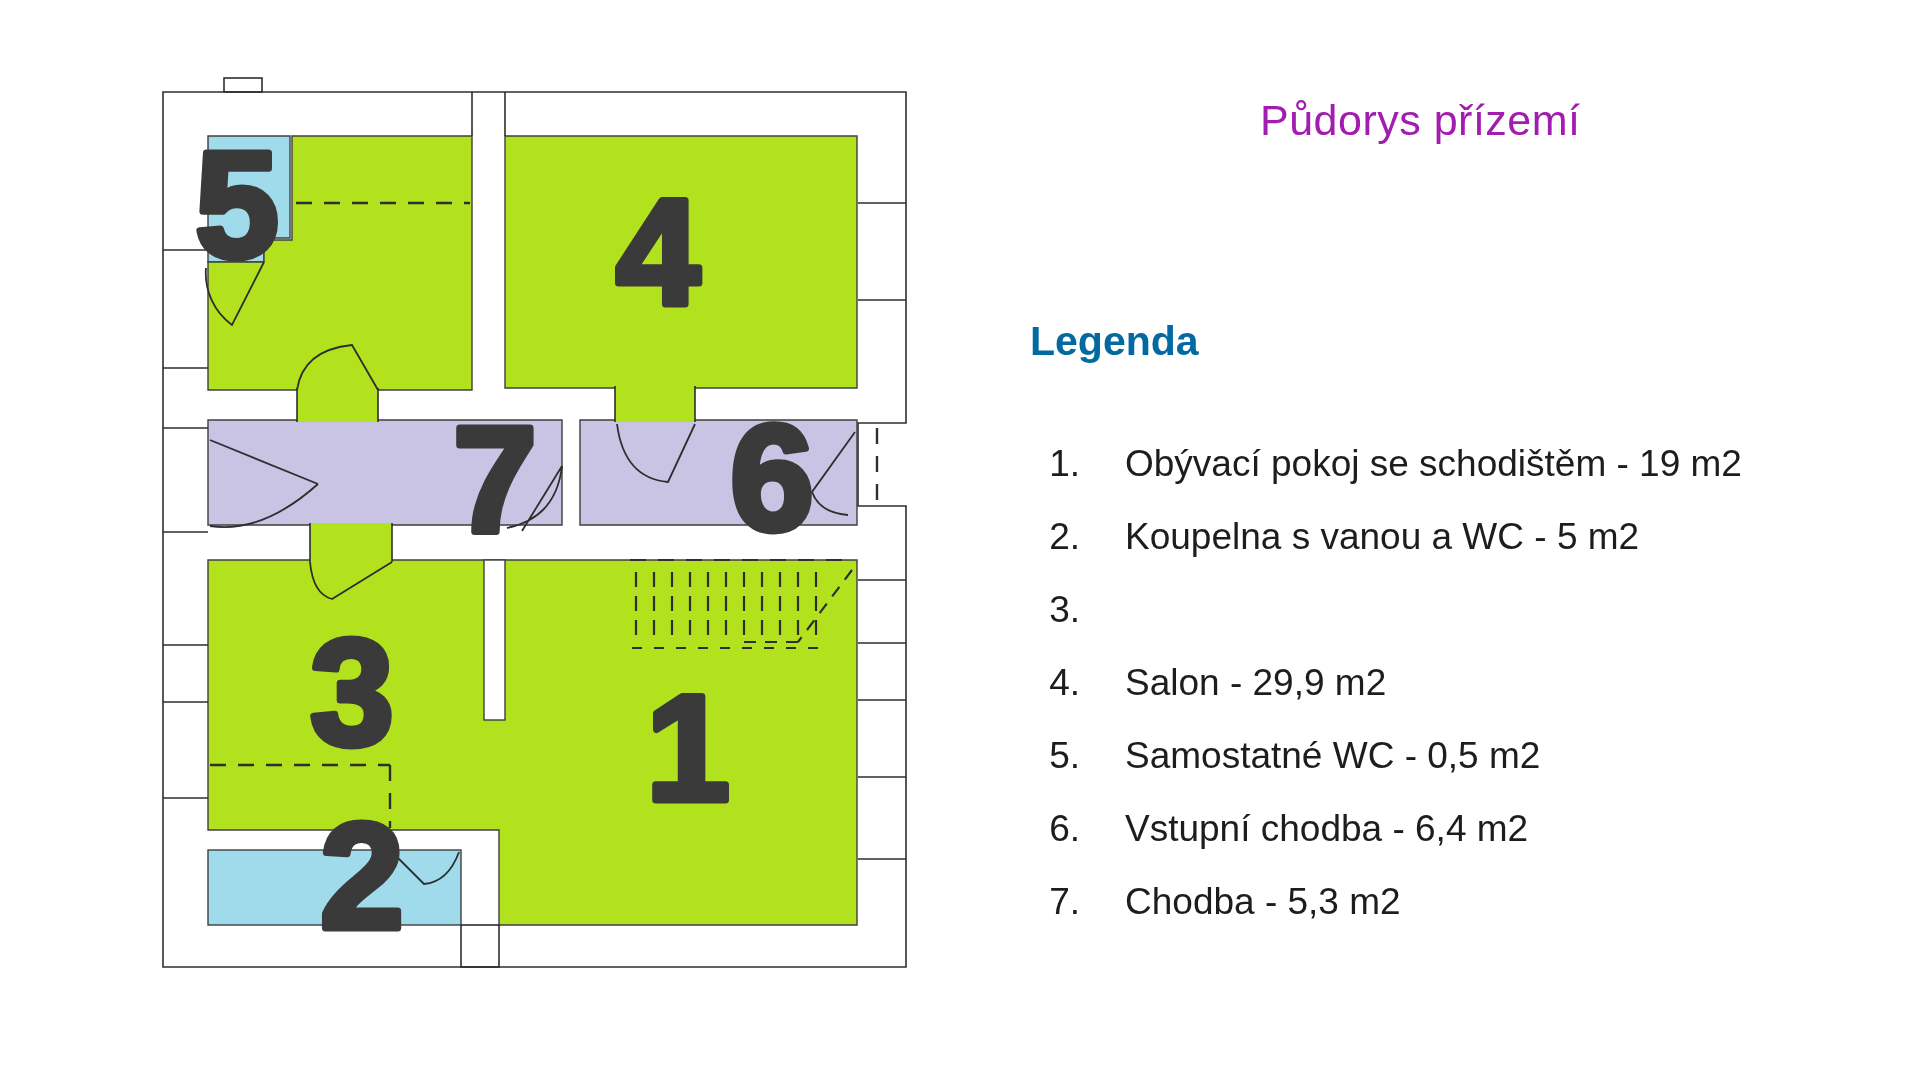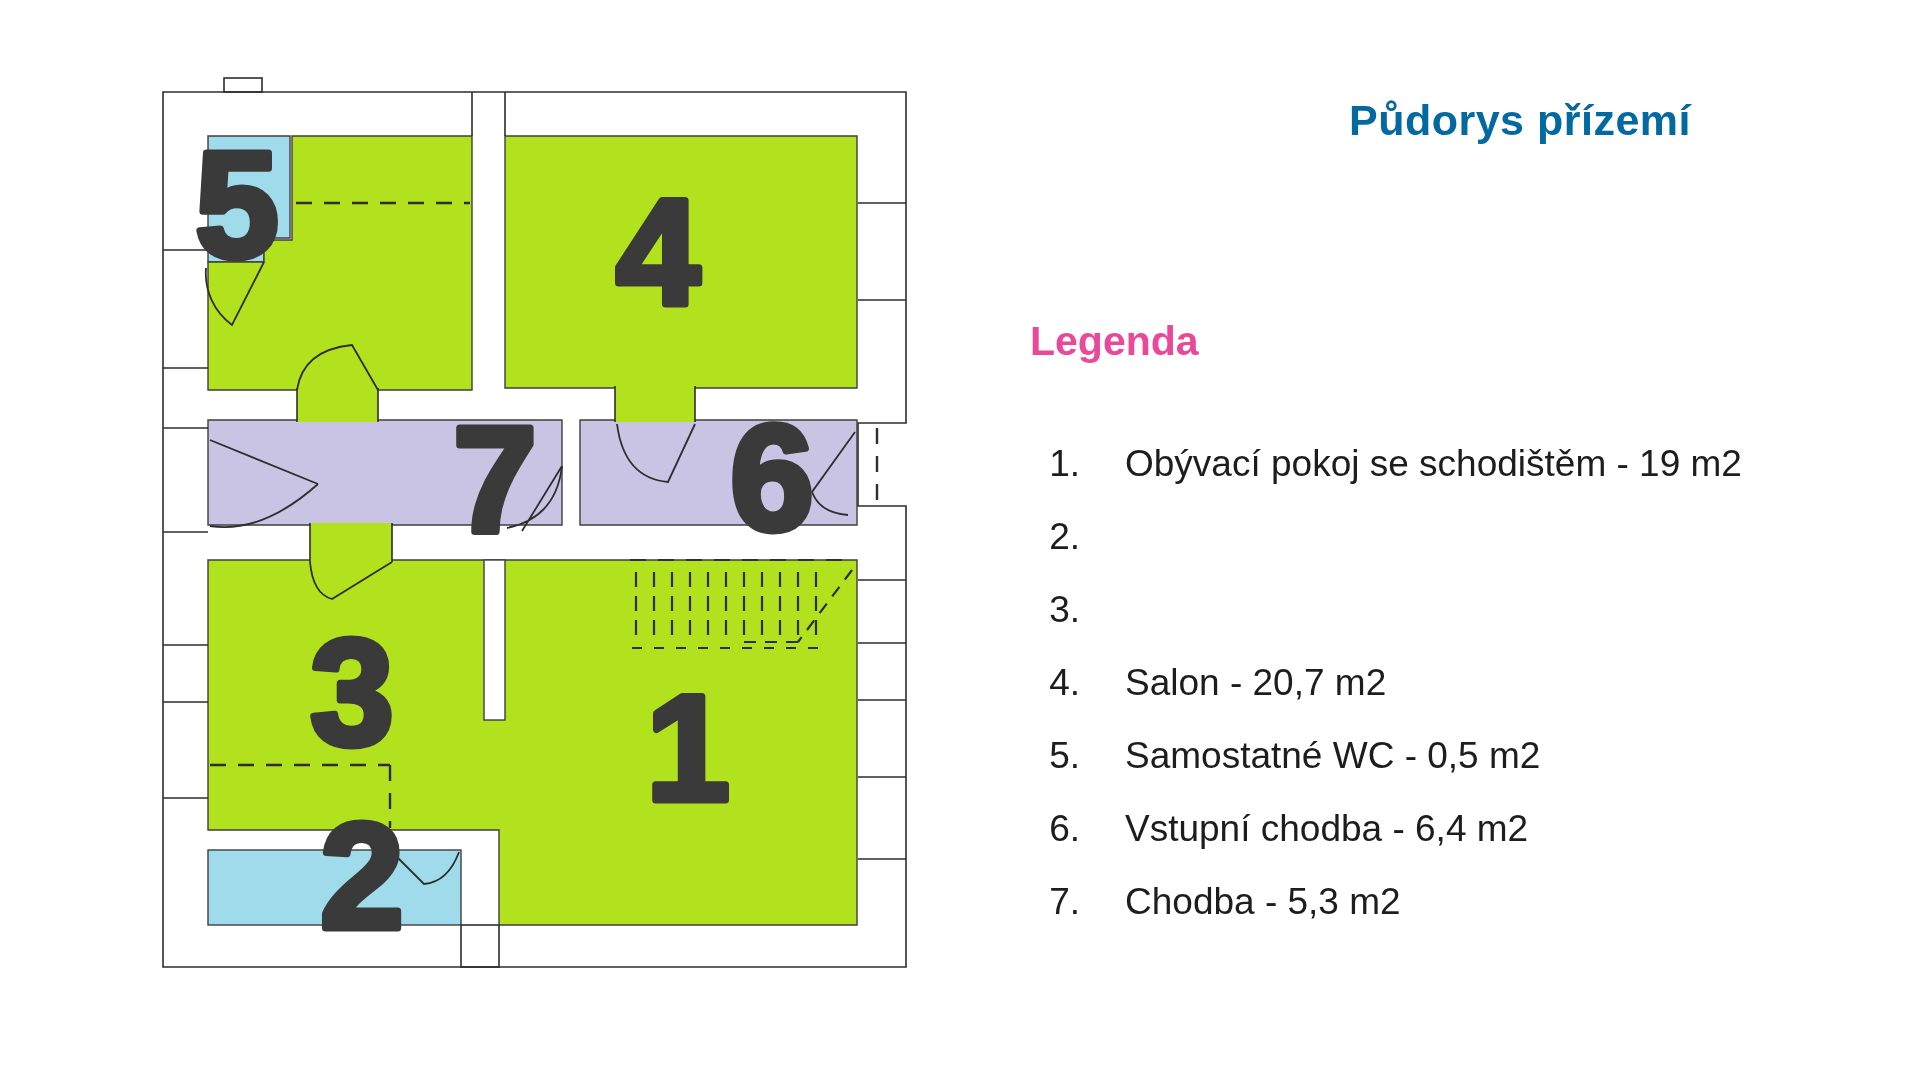--- a/index.html
+++ b/index.html
@@ -6,24 +6,24 @@
   #stage{position:relative;width:1920px;height:1080px;background:#ffffff;overflow:hidden;
          font-family:"Liberation Sans",sans-serif;}
   #plan-svg{position:absolute;left:0;top:0;}
   .room-outline{stroke:#3f3f3f;stroke-width:1.4;}
   .wall-line{stroke:#2e2e2e;stroke-width:1.6;fill:none;}
   .door-arc{stroke:#2e2e2e;stroke-width:1.8;fill:none;}
   .dash-line{stroke:#2e2e2e;stroke-width:2.4;fill:none;stroke-dasharray:16 12;}
   .stair{stroke:#2e2e2e;stroke-width:2.2;fill:none;}
   .room-num{font-family:"Liberation Sans",sans-serif;font-weight:bold;font-size:150px;
             paint-order:stroke;stroke-linejoin:round;}
-  #title{position:absolute;left:1260px;top:96px;width:520px;text-align:center;
-         font-size:43px;font-weight:bold;color:#0369a1;letter-spacing:.5px;}
+  #title{position:absolute;left:1260px;top:96px;width:520px;
+         font-size:43px;font-weight:normal;color:#a21caf;letter-spacing:.5px;}
   #legend{position:absolute;left:1030px;top:318px;color:#1d1d1d;}
-  #legend-heading{font-size:41px;font-weight:bold;margin:0 0 62px 0;color:#ec4899;}
+  #legend-heading{font-size:41px;font-weight:bold;margin:0 0 62px 0;color:#0369a1;}
   .legend-item{display:flex;align-items:baseline;font-size:37px;line-height:73px;
                color:#1d1d1d;}
   .legend-num{display:inline-block;width:50px;text-align:right;flex:0 0 50px;}
   .legend-label{white-space:nowrap;margin-left:45px;}
 </style>
 </head>
 <body>
 
 <div id="stage">
 
@@ -115,27 +115,28 @@
   <div id="title">Půdorys přízemí</div>
 
   <div id="legend">
     <div id="legend-heading">Legenda</div>
     <div class="legend-item">
       <span class="legend-num">1.</span>
         <span class="legend-label">Obývací pokoj se schodištěm - 19 m2</span>
     </div>
     <div class="legend-item">
       <span class="legend-num">2.</span>
+        <span class="legend-label">Koupelna s vanou a WC - 5 m2</span>
     </div>
     <div class="legend-item">
       <span class="legend-num">3.</span>
     </div>
     <div class="legend-item">
       <span class="legend-num">4.</span>
-        <span class="legend-label">Salon - 20,7 m2</span>
+        <span class="legend-label">Salon - 29,9 m2</span>
     </div>
     <div class="legend-item">
       <span class="legend-num">5.</span>
         <span class="legend-label">Samostatné WC - 0,5 m2</span>
     </div>
     <div class="legend-item">
       <span class="legend-num">6.</span>
         <span class="legend-label">Vstupní chodba - 6,4 m2</span>
     </div>
     <div class="legend-item">

